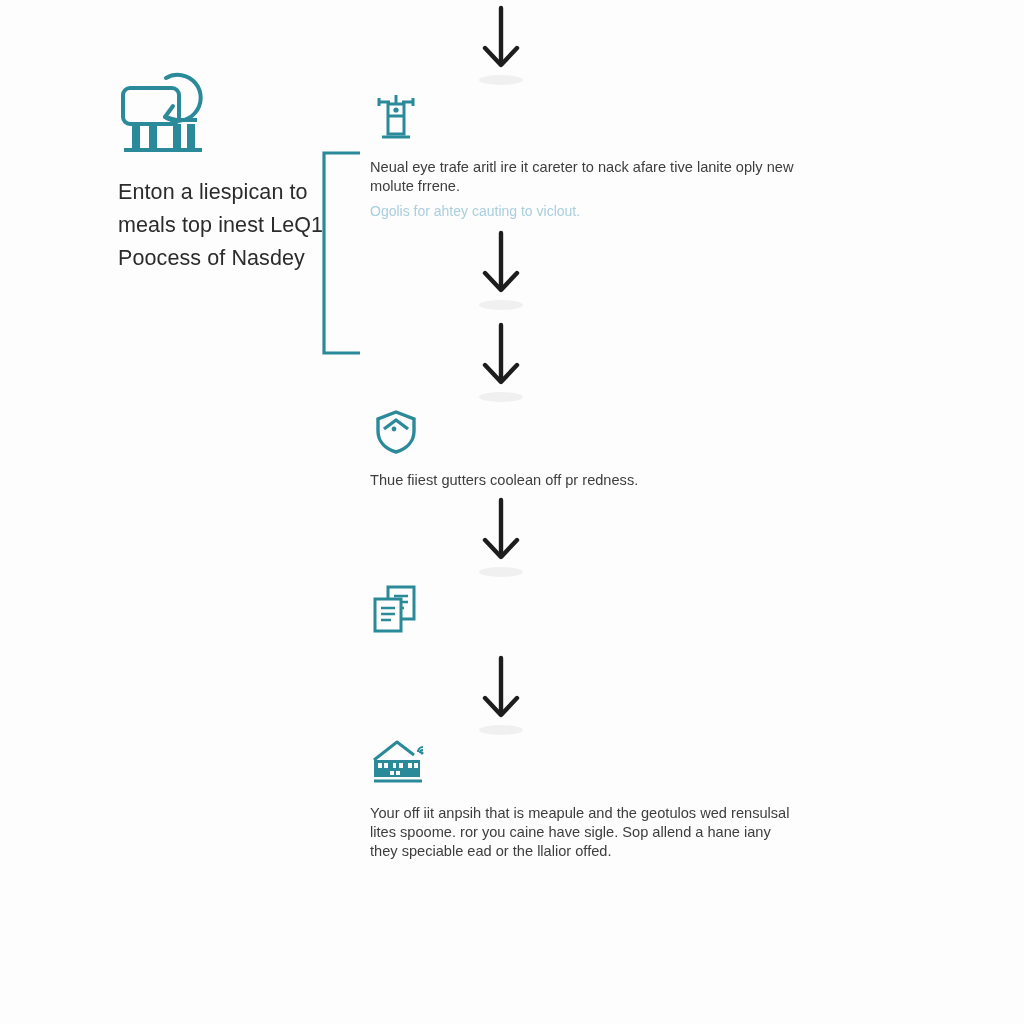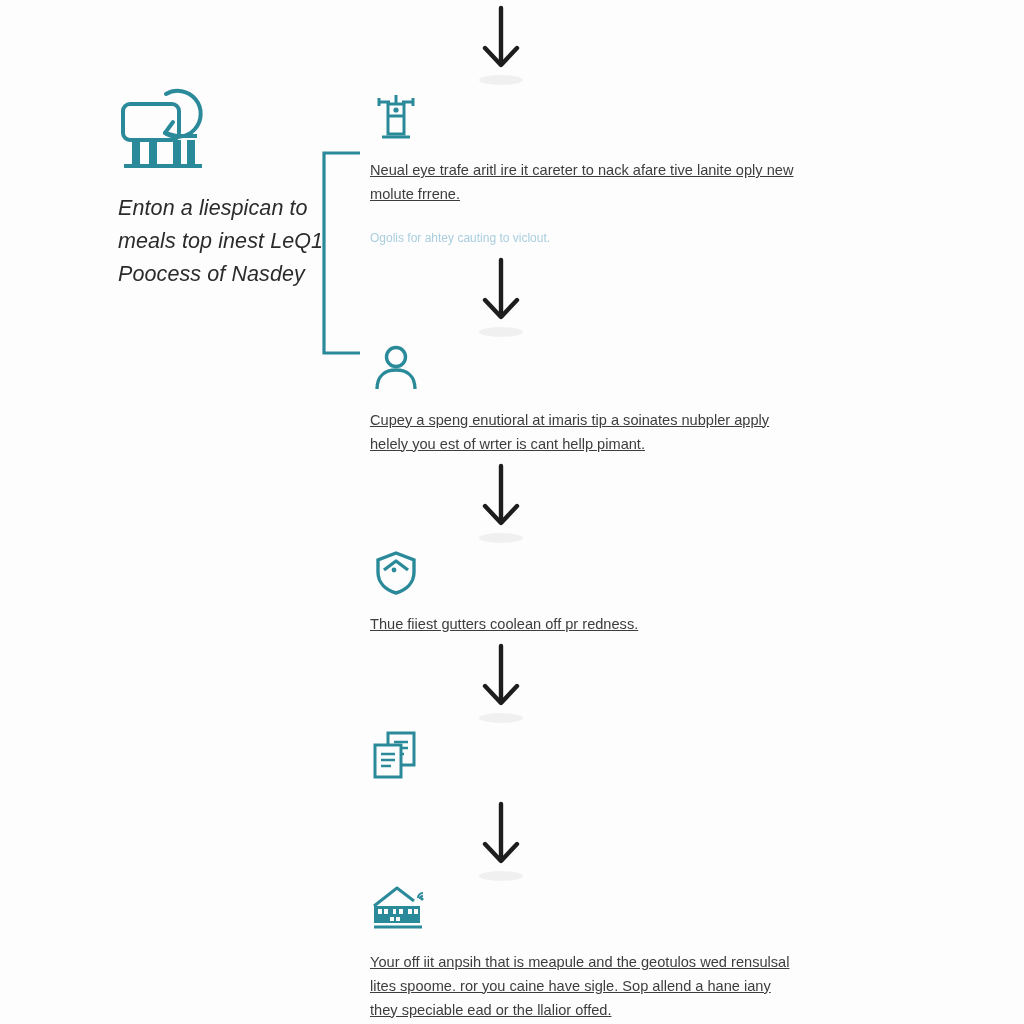--- a/index.html
+++ b/index.html
@@ -17,23 +17,22 @@
   .canvas {
     position: absolute;
     inset: 0;
     background: #fdfdfd;
   }
 
   
   .lead {
     position: absolute;
     left: 118px;
-    top: 82px;
+    top: 66px;
     width: 210px;
-    font-style: italic;
   }
   .lead-icon {
     width: 96px;
     height: 88px;
     display: block;
   }
   .lead-title {
     margin-top: 22px;
     font-size: 21.5px;
     line-height: 33px;
@@ -76,30 +75,29 @@
   .step {
     position: relative;
     padding-bottom: 2px;
   }
   .step-icon {
     display: block;
     margin-bottom: 12px;
   }
   .step-text {
     font-size: 14.6px;
-    line-height: 24px;
+    line-height: 19px;
     color: #3d3d3d;
     max-width: 424px;
-    text-decoration: underline;
   }
   .step-sub {
-    font-size: 12px;
+    font-size: 14px;
     line-height: 21.5px;
     color: #a9cede;
-    margin-top: 22px;
+    margin-top: 5px;
   }
 </style>
 </head>
 <body>
 
 <div class="canvas">
 
   <div class="lead">
     <span class="lead-icon">
       <svg width="96" height="88" viewBox="0 0 96 88" fill="none" xmlns="http://www.w3.org/2000/svg">
@@ -154,29 +152,20 @@
     <div class="arrow-row">
       <span class="arrow-wrap">
         <svg width="54" height="92" viewBox="0 0 54 92" xmlns="http://www.w3.org/2000/svg">
           <ellipse cx="27" cy="80" rx="22" ry="5" fill="#000" opacity="0.05"></ellipse>
           <path d="M27 8 V62" stroke="#1d1d1d" stroke-width="4.4" stroke-linecap="round"></path>
           <path d="M11 48 L27 65 L43 48" stroke="#1d1d1d" stroke-width="4.4" fill="none" stroke-linecap="round" stroke-linejoin="round"></path>
         </svg>
       </span>
     </div>
 
-    <div class="step">
-      <span class="step-icon">
-        <svg width="52" height="48" viewBox="0 0 52 48" fill="none" xmlns="http://www.w3.org/2000/svg">
-          <circle cx="26" cy="13" r="9.5" stroke="#2b8a9a" stroke-width="3.4"></circle>
-          <path d="M7 45 C7 32 15 26 26 26 C37 26 45 32 45 45" stroke="#2b8a9a" stroke-width="3.4" fill="none"></path>
-        </svg>
-      </span>
-      <div class="step-text">Cupey a speng enutioral at imaris tip a soinates nubpler apply helely you est of wrter is cant hellp pimant.</div>
-    </div>
 
     <div class="arrow-row">
       <span class="arrow-wrap">
         <svg width="54" height="92" viewBox="0 0 54 92" xmlns="http://www.w3.org/2000/svg">
           <ellipse cx="27" cy="80" rx="22" ry="5" fill="#000" opacity="0.05"></ellipse>
           <path d="M27 8 V62" stroke="#1d1d1d" stroke-width="4.4" stroke-linecap="round"></path>
           <path d="M11 48 L27 65 L43 48" stroke="#1d1d1d" stroke-width="4.4" fill="none" stroke-linecap="round" stroke-linejoin="round"></path>
         </svg>
       </span>
     </div>

